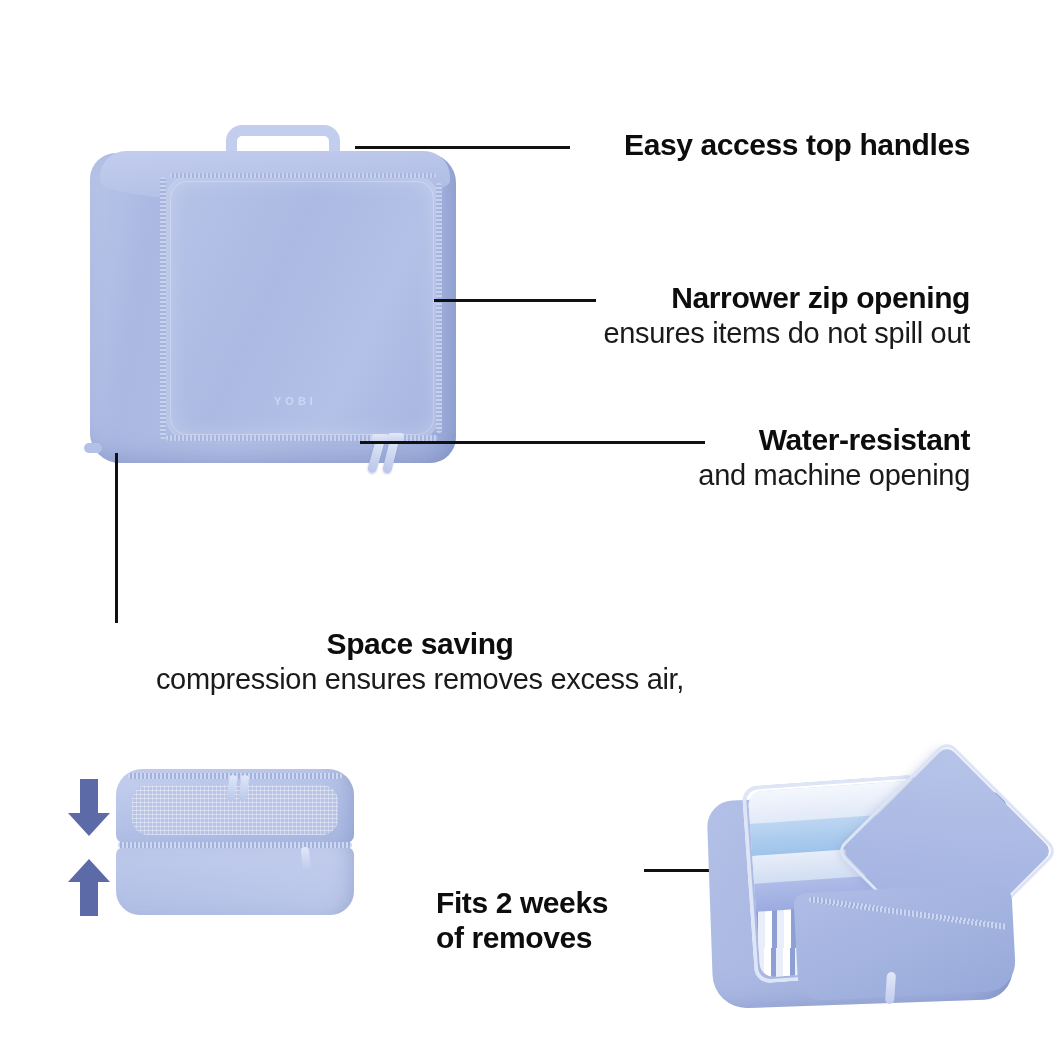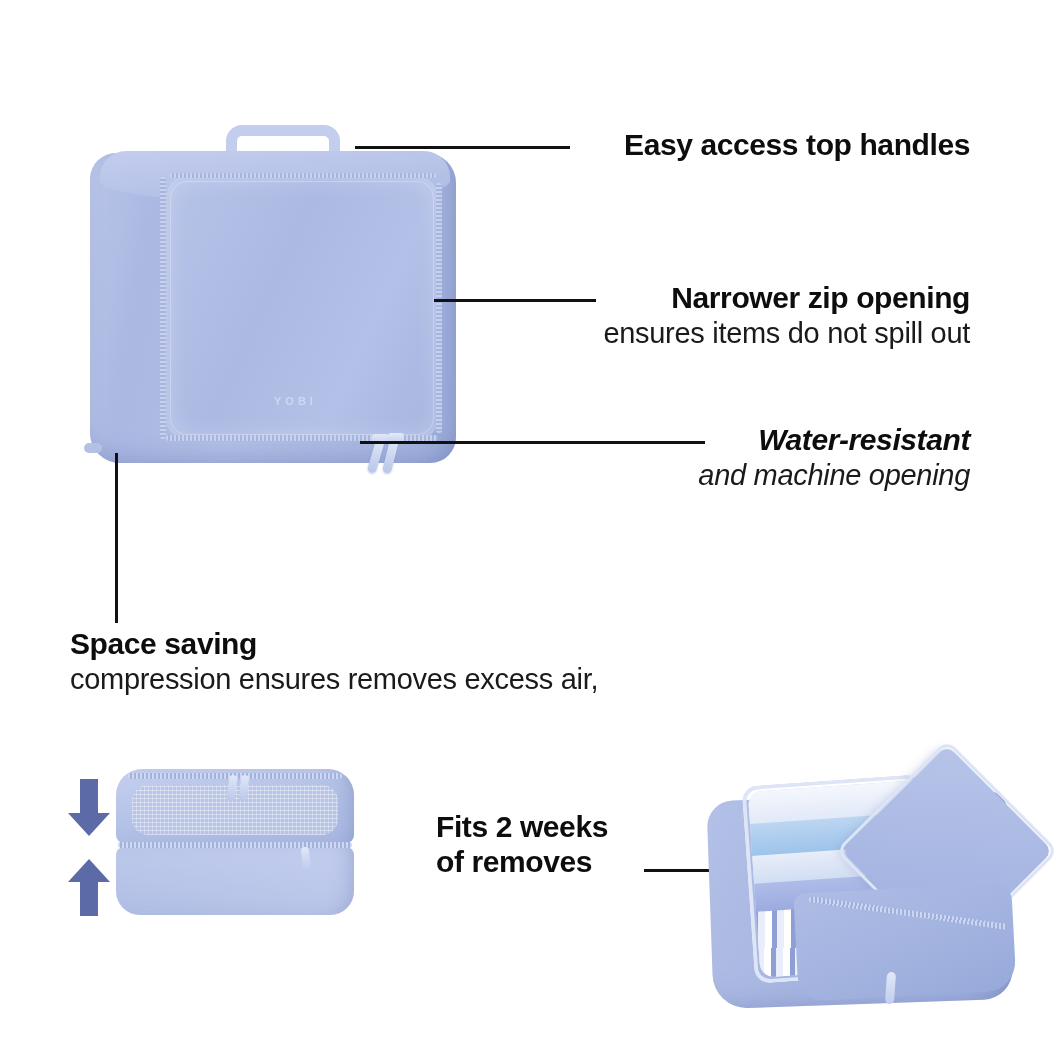--- a/index.html
+++ b/index.html
@@ -260,31 +260,31 @@
 
   <div class="callout right" style="left:380px;top:281px;width:590px;">
     <div class="headline">Narrower zip opening</div>
     <div class="sub">ensures items do not spill out</div>
   </div>
 
   <div class="callout right" style="left:400px;top:128px;width:570px;">
     <div class="headline">Easy access top handles</div>
   </div>
 
-  <div class="callout right" style="left:380px;top:423px;width:590px;font-style:italic;">
+  <div class="callout right" style="left:380px;top:423px;width:590px;">
     <div class="headline">Water-resistant</div>
     <div class="sub">and machine opening</div>
   </div>
 
-  <div class="callout left" style="left:70px;top:627px;width:700px;">
+  <div class="callout left" style="left:70px;top:627px;width:700px;text-align:center;">
     <div class="headline">Space saving</div>
     <div class="sub">compression ensures removes excess air,</div>
   </div>
 
-  <div class="callout left" style="left:436px;top:810px;width:300px;">
+  <div class="callout left" style="left:436px;top:886px;width:300px;">
     <div class="headline">Fits 2 weeks</div>
     <div class="headline">of removes</div>
   </div>
 
   <svg id="arrow-down" class="art" width="46" height="58" viewBox="0 0 46 58">
     <polygon points="14,0 32,0 32,34 44,34 23,57 2,34 14,34" fill="#5c6ba8"></polygon>
   </svg>
 
   <svg id="arrow-up" class="art" width="46" height="58" viewBox="0 0 46 58">
     <polygon points="23,0 44,23 32,23 32,57 14,57 14,23 2,23" fill="#5c6ba8"></polygon>

